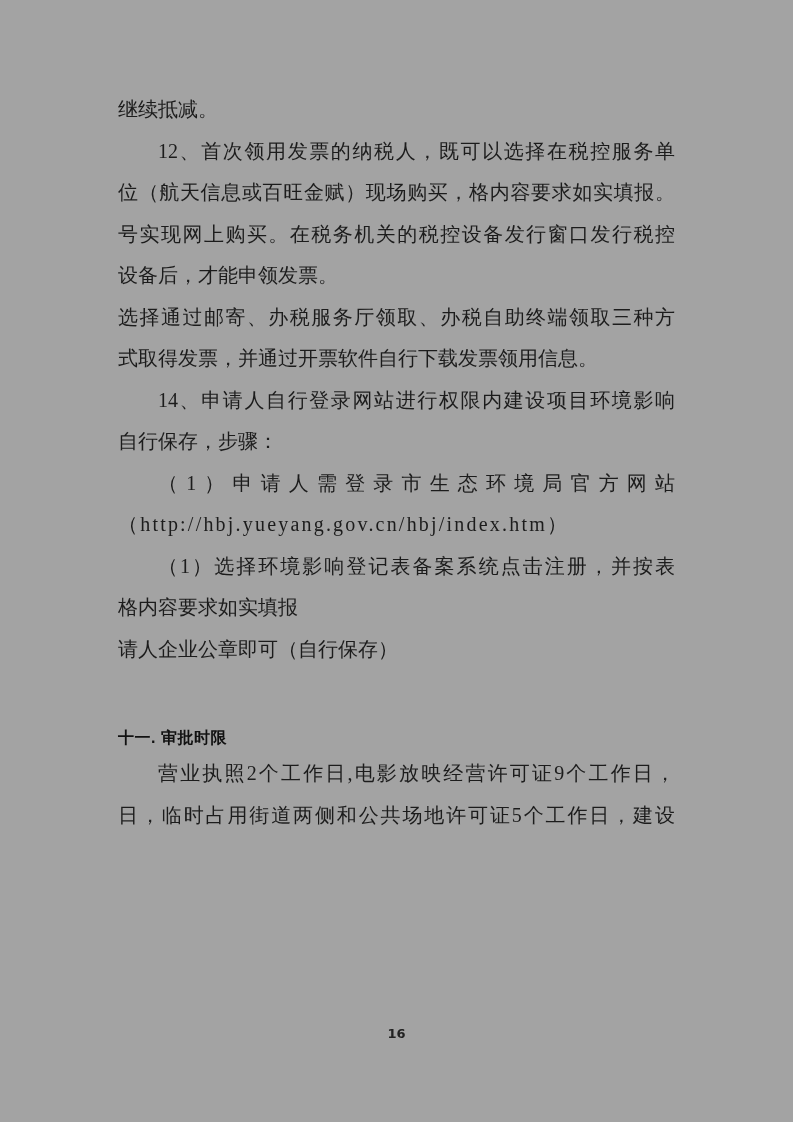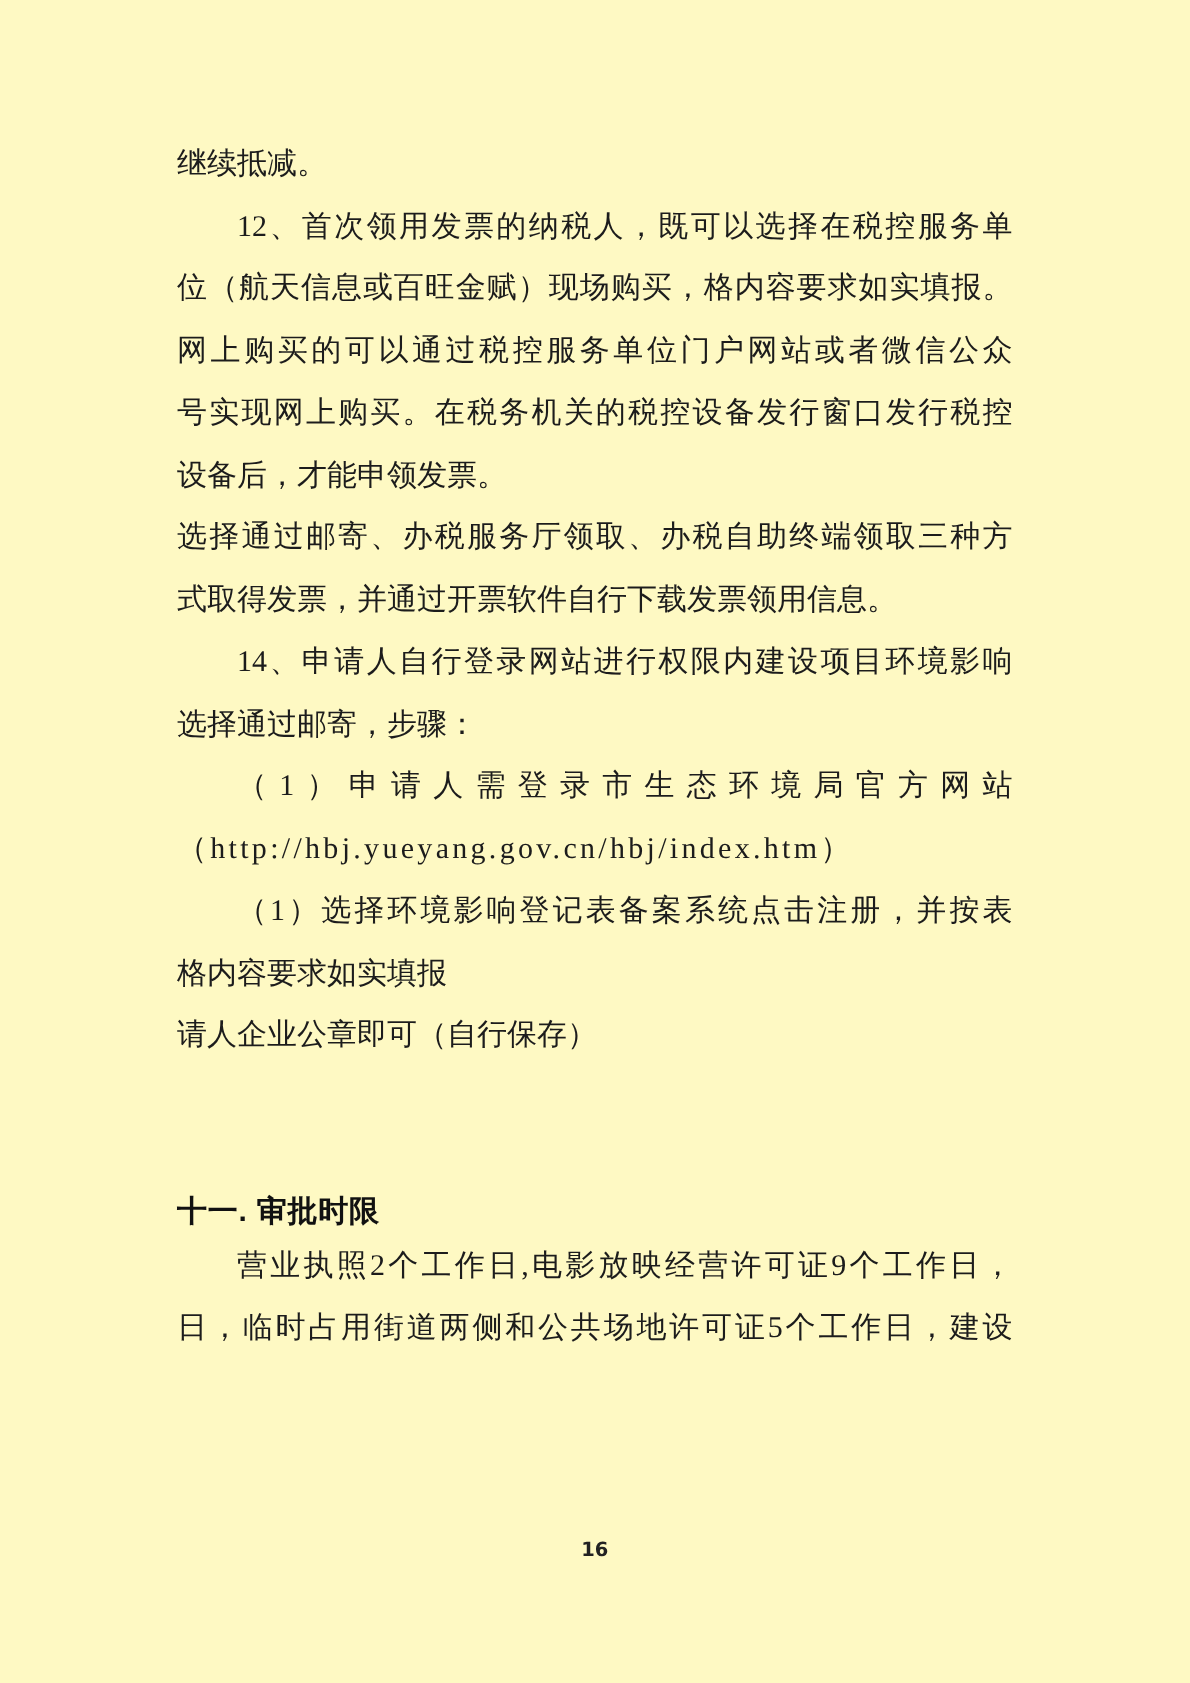--- a/index.html
+++ b/index.html
@@ -7,21 +7,21 @@
     width: 793px;
     height: 1122px;
     background: #ffffff;
     overflow: hidden;
     font-family: "Liberation Serif", "DejaVu Serif", serif;
   }
   .page {
     position: relative;
     width: 793px;
     height: 1122px;
-    background: #fef9c3;
+    background: #a3a3a3;
   }
   .column {
     position: absolute;
     left: 118px;
     top: 89px;
     width: 557px;
   }
   .line {
     font-size: 20px;
     line-height: 41.5px;
@@ -31,24 +31,24 @@
     text-align-last: left;
     -moz-text-align-last: left;
   }
   .fill {
     text-align-last: justify;
     -moz-text-align-last: justify;
   }
   .ind { padding-left: 40px; }
   .url { letter-spacing: 2.2px; }
   .heading {
-    margin-top: 81px;
+    margin-top: 52px;
     height: 31px;
     line-height: 31px;
-    font-size: 20px;
+    font-size: 16px;
     font-weight: bold;
     color: #111111;
     font-family: "Liberation Sans", "DejaVu Sans", sans-serif;
     letter-spacing: 0.5px;
   }
   .page-number {
     position: absolute;
     top: 1026px;
     left: 0;
     width: 793px;
@@ -60,27 +60,26 @@
   }
 </style>
 </head>
 <body>
 
 <div class="page">
   <div class="column">
     <div class="line">继续抵减。</div>
     <div class="line ind fill">12、首次领用发票的纳税人，既可以选择在税控服务单</div>
     <div class="line fill">位（航天信息或百旺金赋）现场购买，格内容要求如实填报。</div>
-    <div class="line fill">网上购买的可以通过税控服务单位门户网站或者微信公众</div>
     <div class="line fill">号实现网上购买。在税务机关的税控设备发行窗口发行税控</div>
     <div class="line">设备后，才能申领发票。</div>
     <div class="line fill">选择通过邮寄、办税服务厅领取、办税自助终端领取三种方</div>
     <div class="line">式取得发票，并通过开票软件自行下载发票领用信息。</div>
     <div class="line ind fill">14、申请人自行登录网站进行权限内建设项目环境影响</div>
-    <div class="line">选择通过邮寄，步骤：</div>
+    <div class="line">自行保存，步骤：</div>
     <div class="line ind fill">（1）申请人需登录市生态环境局官方网站</div>
     <div class="line url">（http://hbj.yueyang.gov.cn/hbj/index.htm）</div>
     <div class="line ind fill">（1）选择环境影响登记表备案系统点击注册，并按表</div>
     <div class="line">格内容要求如实填报</div>
     <div class="line">请人企业公章即可（自行保存）</div>
 
     <div class="heading">十一. 审批时限</div>
 
     <div class="line ind fill">营业执照2个工作日,电影放映经营许可证9个工作日，</div>
     <div class="line fill">日，临时占用街道两侧和公共场地许可证5个工作日，建设</div>

